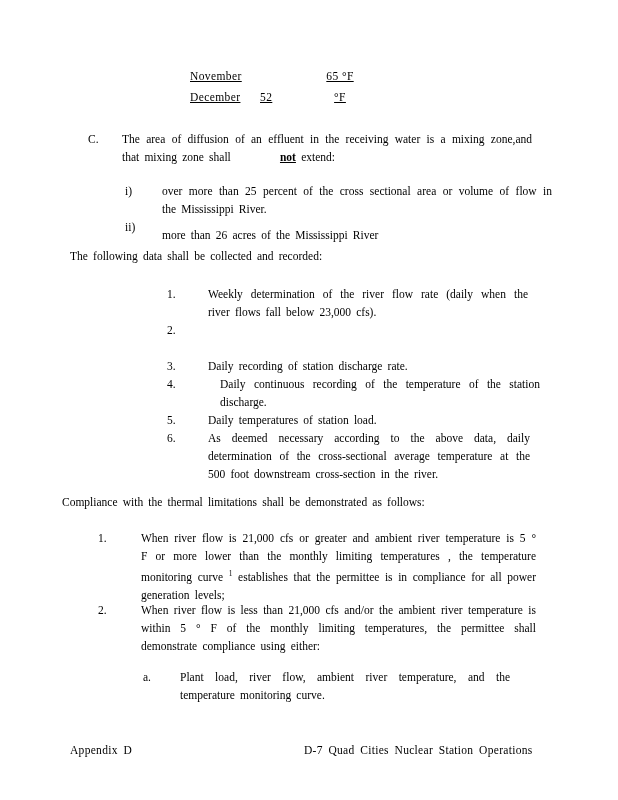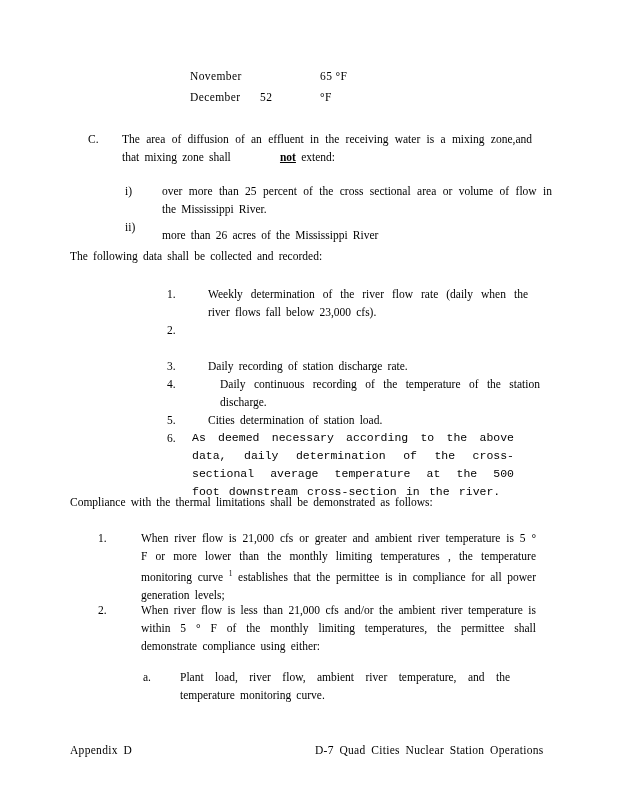--- a/index.html
+++ b/index.html
@@ -27,32 +27,33 @@
     position: absolute;
     left: 190px;
     top: 70px;
     width: 250px;
     font-size: 11.5px;
   }
   .temp-row {
     display: flex;
     align-items: baseline;
     height: 21px;
+    text-decoration: underline;
   }
   .temp-month {
     width: 70px;
     letter-spacing: .4px;
   }
   .temp-val {
     width: 60px;
     letter-spacing: .4px;
   }
   .temp-unit {
     width: 40px;
-    text-align: left;
+    text-align: center;
     letter-spacing: .4px;
   }
   
   .block {
     position: absolute;
     font-size: 11.5px;
     line-height: 18px;
     text-align: justify;
     word-spacing: 2.3px;
   }
@@ -79,21 +80,21 @@
     letter-spacing: .3px;
   }
   .footer-left {
     position: absolute;
     left: 0;
     top: 0;
     word-spacing: 2.5px;
   }
   .footer-right {
     position: absolute;
-    left: 245px;
+    left: 234px;
     top: 0;
     word-spacing: 2.5px;
   }
 </style>
 </head>
 <body>
 
 <div class="page">
 
   <div class="temp-table">
@@ -127,26 +128,26 @@
 
   <div class="marker" style="left:167px; top:321px;">2.</div>
 
   <div class="marker" style="left:167px; top:357px;">3.</div>
   <div class="block" style="left:208px; top:357px; width:320px;">Daily  recording   of station  discharge   rate.</div>
 
   <div class="marker" style="left:167px; top:375px;">4.</div>
   <div class="block" style="left:208px; top:375px; width:320px;margin-left:12px;">Daily  continuous   recording   of the temperature    of the station  discharge.</div>
 
   <div class="marker" style="left:167px; top:411px;">5.</div>
-  <div class="block" style="left:208px; top:411px; width:320px;">Cities  determination    of station  load.</div>
+  <div class="block" style="left:208px; top:411px; width:320px;">Daily  temperatures    of station  load.</div>
 
   <div class="marker" style="left:167px; top:429px;">6.</div>
-  <div class="block" style="left:192px; top:429px; width:322px;font-family:Liberation Mono, monospace;">As deemed   necessary   according    to the above  data,  daily  determination    of the cross-sectional    average  temperature    at the 500  foot  downstream    cross-section    in the river.</div>
+  <div class="block" style="left:208px; top:429px; width:322px;">As deemed   necessary   according    to the above  data,  daily  determination    of the cross-sectional    average  temperature    at the 500  foot  downstream    cross-section    in the river.</div>
 
-  <div class="block" style="left:70px; top:493px; width:440px; text-align:left;">Compliance    with  the thermal   limitations   shall  be demonstrated    as follows:</div>
+  <div class="block" style="left:62px; top:493px; width:440px; text-align:left;">Compliance    with  the thermal   limitations   shall  be demonstrated    as follows:</div>
 
   <div class="marker" style="left:98px; top:529px;">1.</div>
   <div class="block" style="left:141px; top:529px; width:395px;">
     <span>When   river  flow  is 21,000  cfs  or greater   and ambient   river  temperature    is 5  ° F or  more   lower  than  the  monthly  limiting  temperatures     , the temperature    monitoring   curve </span><sup>1</sup><span> establishes    that the permittee   is in compliance   for all power  generation   levels;</span>
   </div>
 
   <div class="marker" style="left:98px; top:601px;">2.</div>
   <div class="block" style="left:141px; top:601px; width:395px;">When   river  flow  is less than  21,000   cfs and/or  the ambient   river  temperature    is  within   5 ° F of the monthly  limiting  temperatures,     the permittee   shall  demonstrate    compliance    using  either:</div>
 
   <div class="marker" style="left:143px; top:668px;">a.</div>

